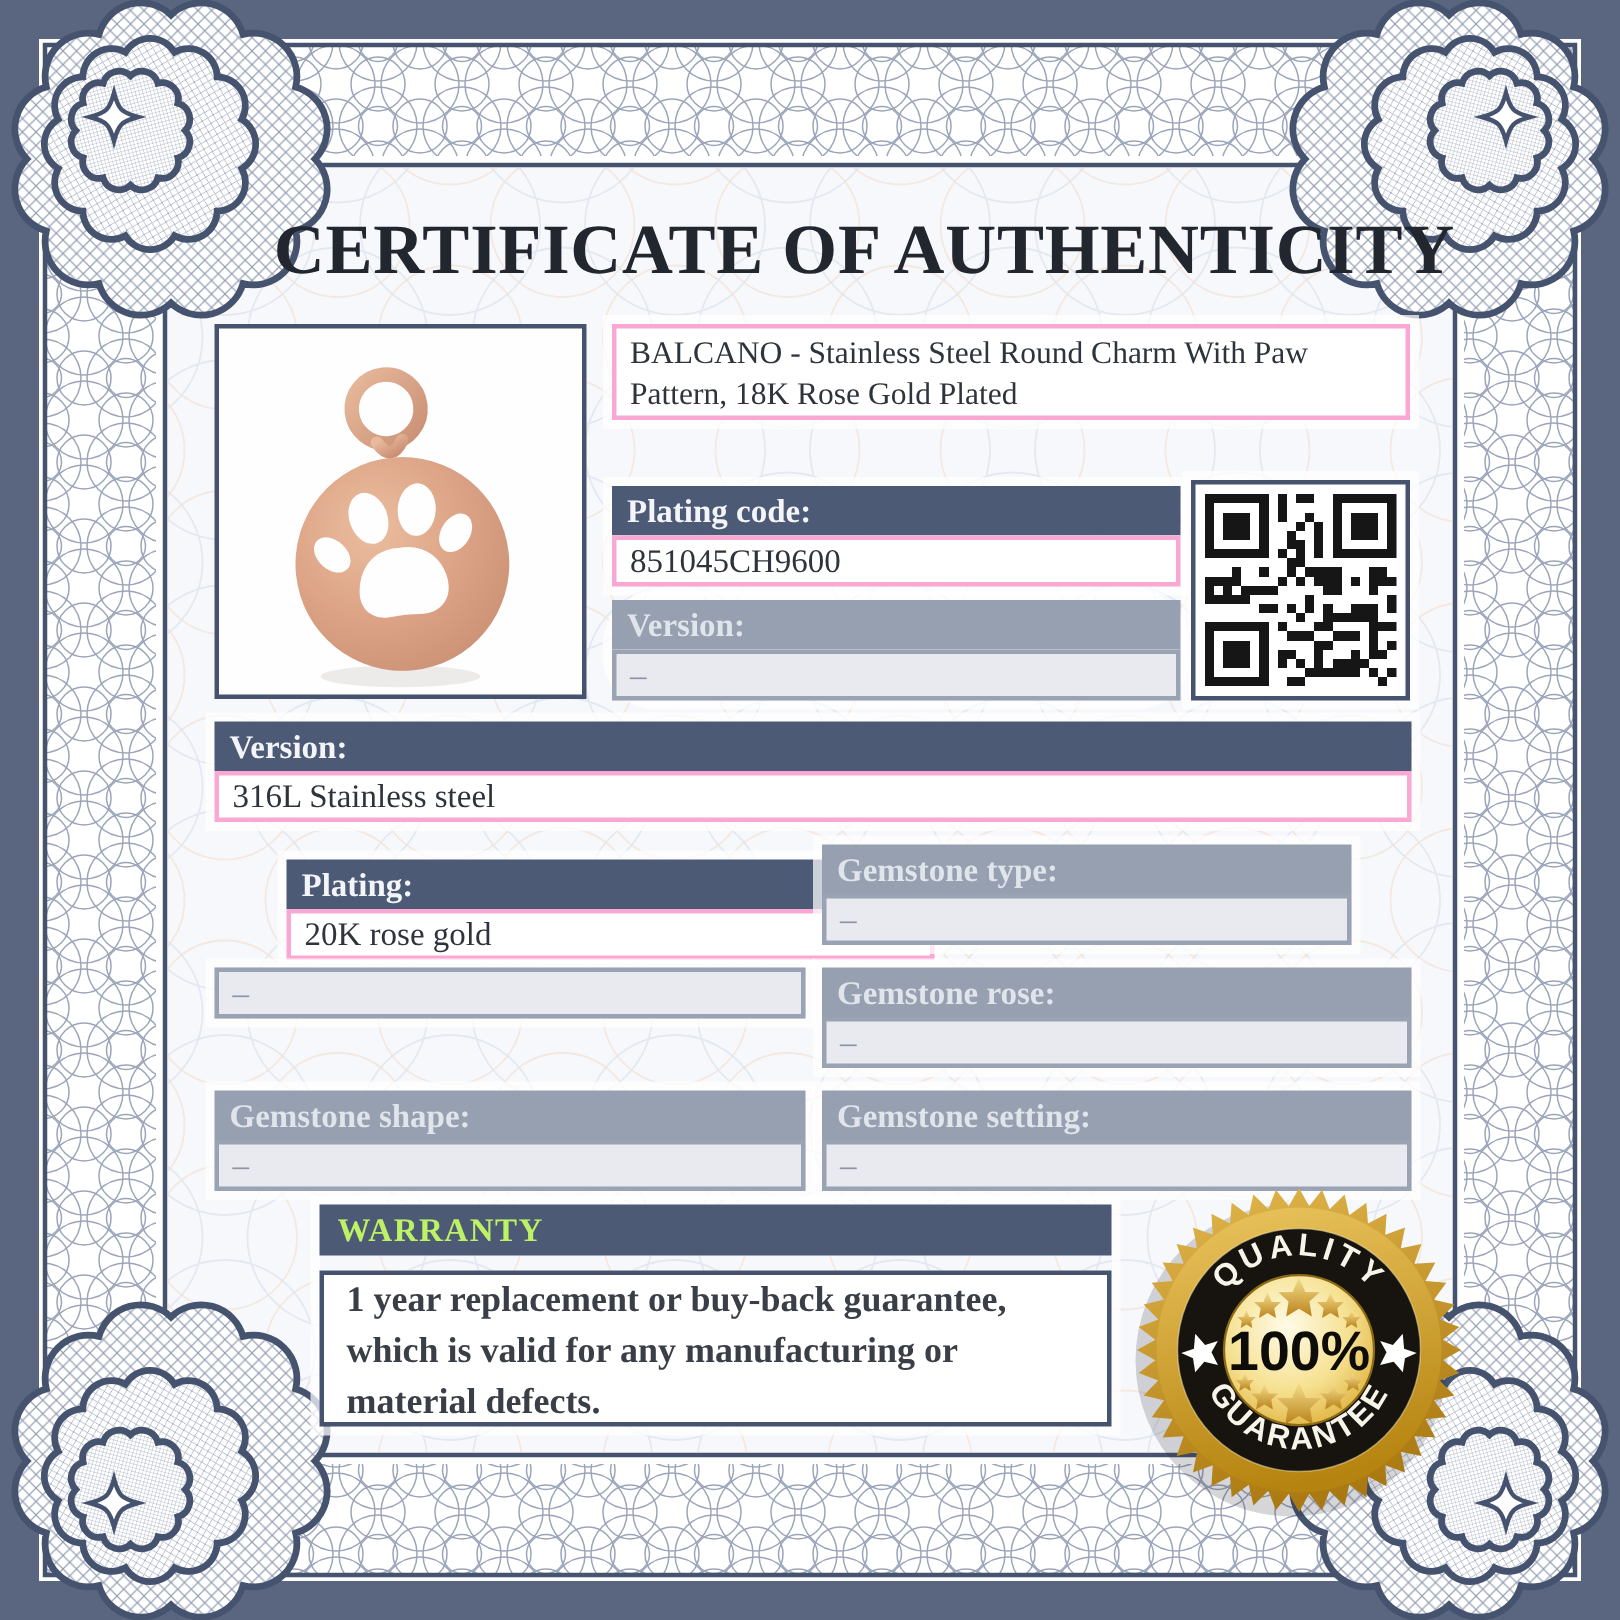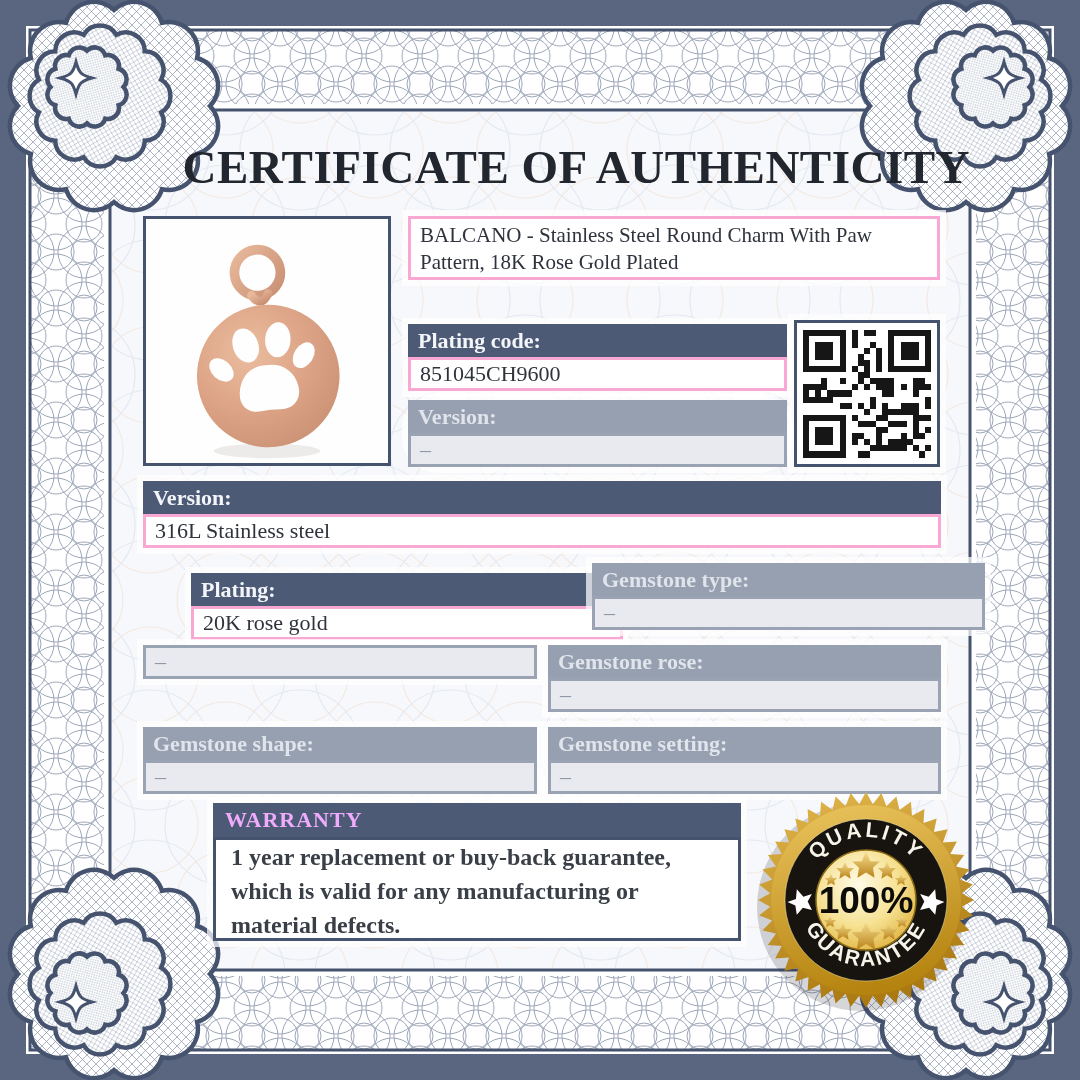--- a/index.html
+++ b/index.html
@@ -18,25 +18,25 @@
               font:400 22px/28px "Liberation Serif",serif;padding:0 9px;box-sizing:border-box;
               height:34px;overflow:hidden;}
   .field.tall .val{height:64px;line-height:27px;padding-top:3px;}
   .field.off .lab{background:#97A0B1;color:#E0E4EB;}
   .field.off .val{background:#E8EAEF;border-color:#9AA3B3;color:#8B94A4;}
   .qr-box{position:absolute;left:794px;top:320px;width:146px;height:147px;z-index:1;
           background:#fff;border:3px solid #46536F;box-sizing:border-box;padding:6px;
           box-shadow:0 0 0 6px rgba(255,255,255,.72);}
   .warranty{position:absolute;left:213px;top:803px;width:528px;z-index:1;
             box-shadow:0 0 0 6px rgba(255,255,255,.72);}
-  .warranty .lab{height:34px;background:#4C5A76;color:#f0abfc;
+  .warranty .lab{height:34px;background:#4C5A76;color:#bef264;
                  font:700 22px/34px "Liberation Serif",serif;padding:0 12px;letter-spacing:1px;}
   .warranty .body{height:104px;background:#fff;border:3px solid #46536F;box-sizing:border-box;
                   display:flex;align-items:center;padding:4px 15px 0 15px;
-                  font:700 24px/34px "Liberation Serif",serif;color:#3A3F47;}
+                  font:700 24px/34px "Liberation Serif",serif;color:#3A3F47;margin-top:10px;}
   .seal-svg{position:absolute;left:752px;top:786px;z-index:2;}
   .seal-arc-text{font:700 21px "Liberation Sans",sans-serif;fill:#F7F4EA;letter-spacing:3px;}
   .seal-center-text{font:700 37px "Liberation Sans",sans-serif;fill:#0E0C08;}
 </style>
 </head>
 <body>
 
 <div class="canvas">
 
   <svg class="frame-svg" width="1080" height="1080" aria-hidden="true">
@@ -373,21 +373,21 @@
 
   <div class="field" style="left:143px;top:481px;width:798px;">
     <div class="lab">Version:</div>
     <div class="val">316L Stainless steel</div>
   </div>
 
   <div class="field" style="left:143px;top:573px;width:432px;margin-left:48px;">
     <div class="lab">Plating:</div>
     <div class="val">20K rose gold</div>
   </div>
-  <div class="field off" style="left:548px;top:563px;width:393px;margin-left:44px;">
+  <div class="field off" style="left:548px;top:563px;width:353px;">
     <div class="lab">Gemstone type:</div>
     <div class="val">–</div>
   </div>
 
   <div class="field off" style="left:143px;top:645px;width:394px;">
     <div class="val">–</div>
   </div>
   <div class="field off" style="left:548px;top:645px;width:393px;">
     <div class="lab">Gemstone rose:</div>
     <div class="val">–</div>

